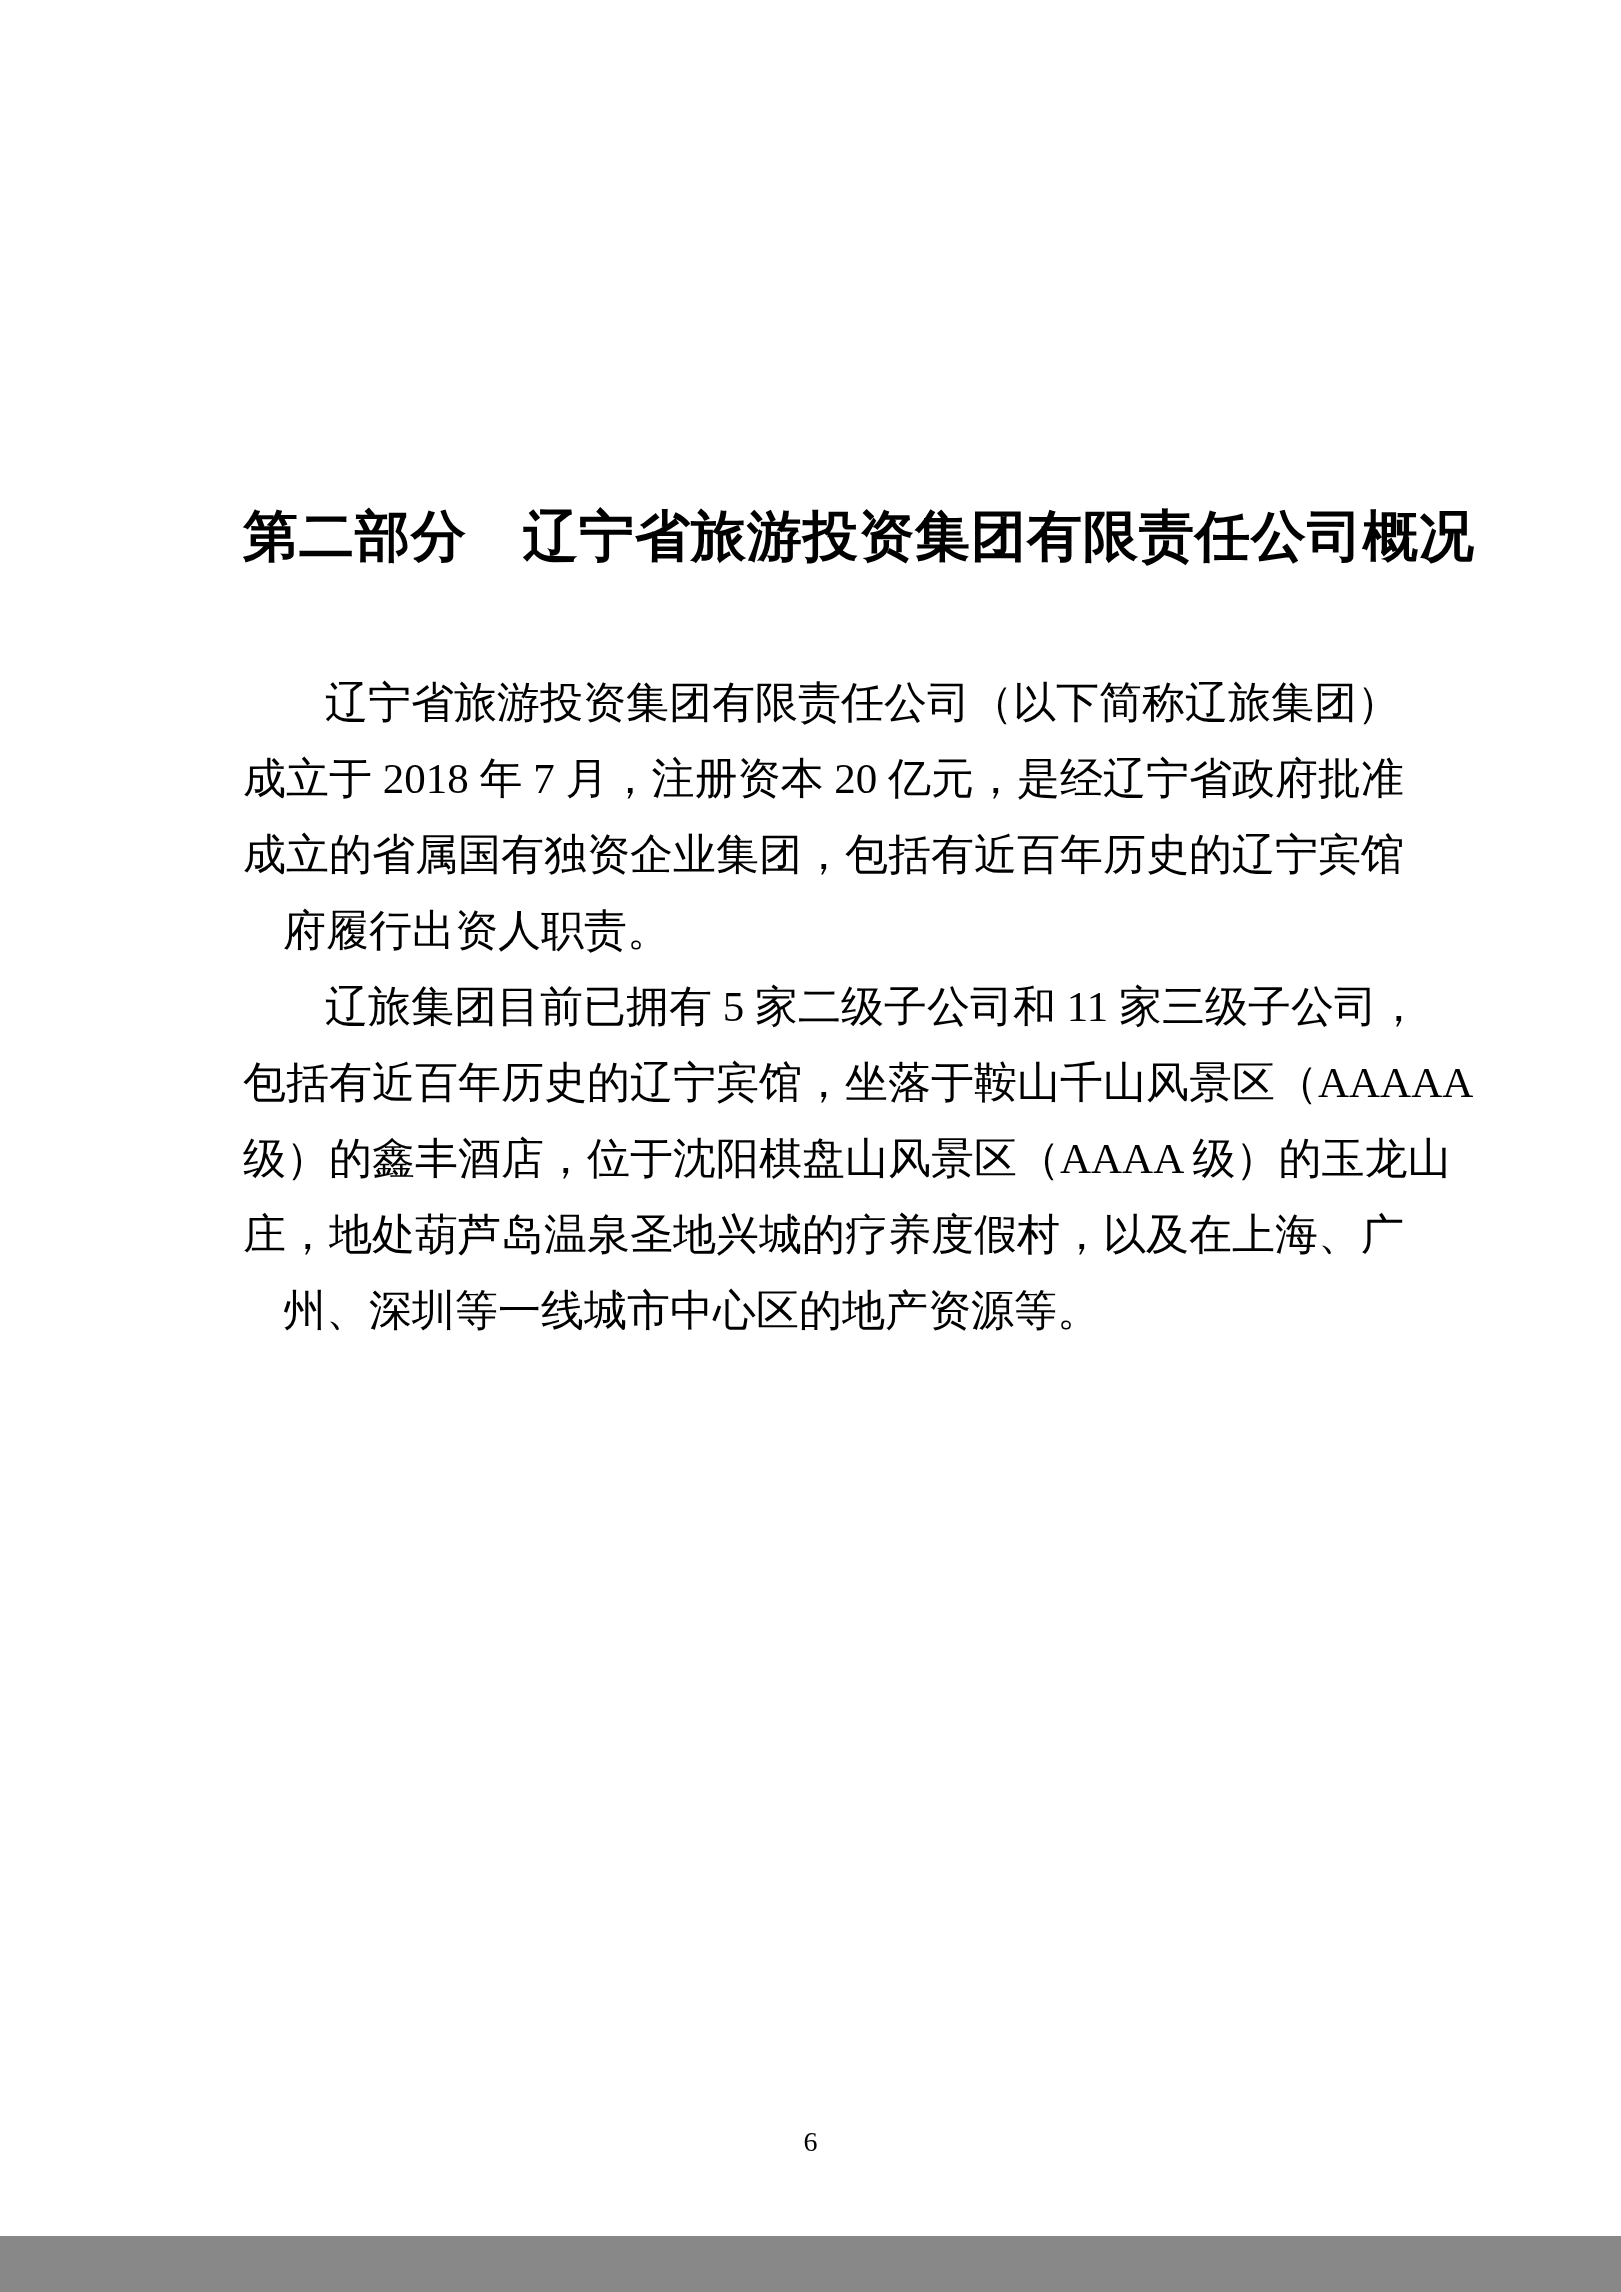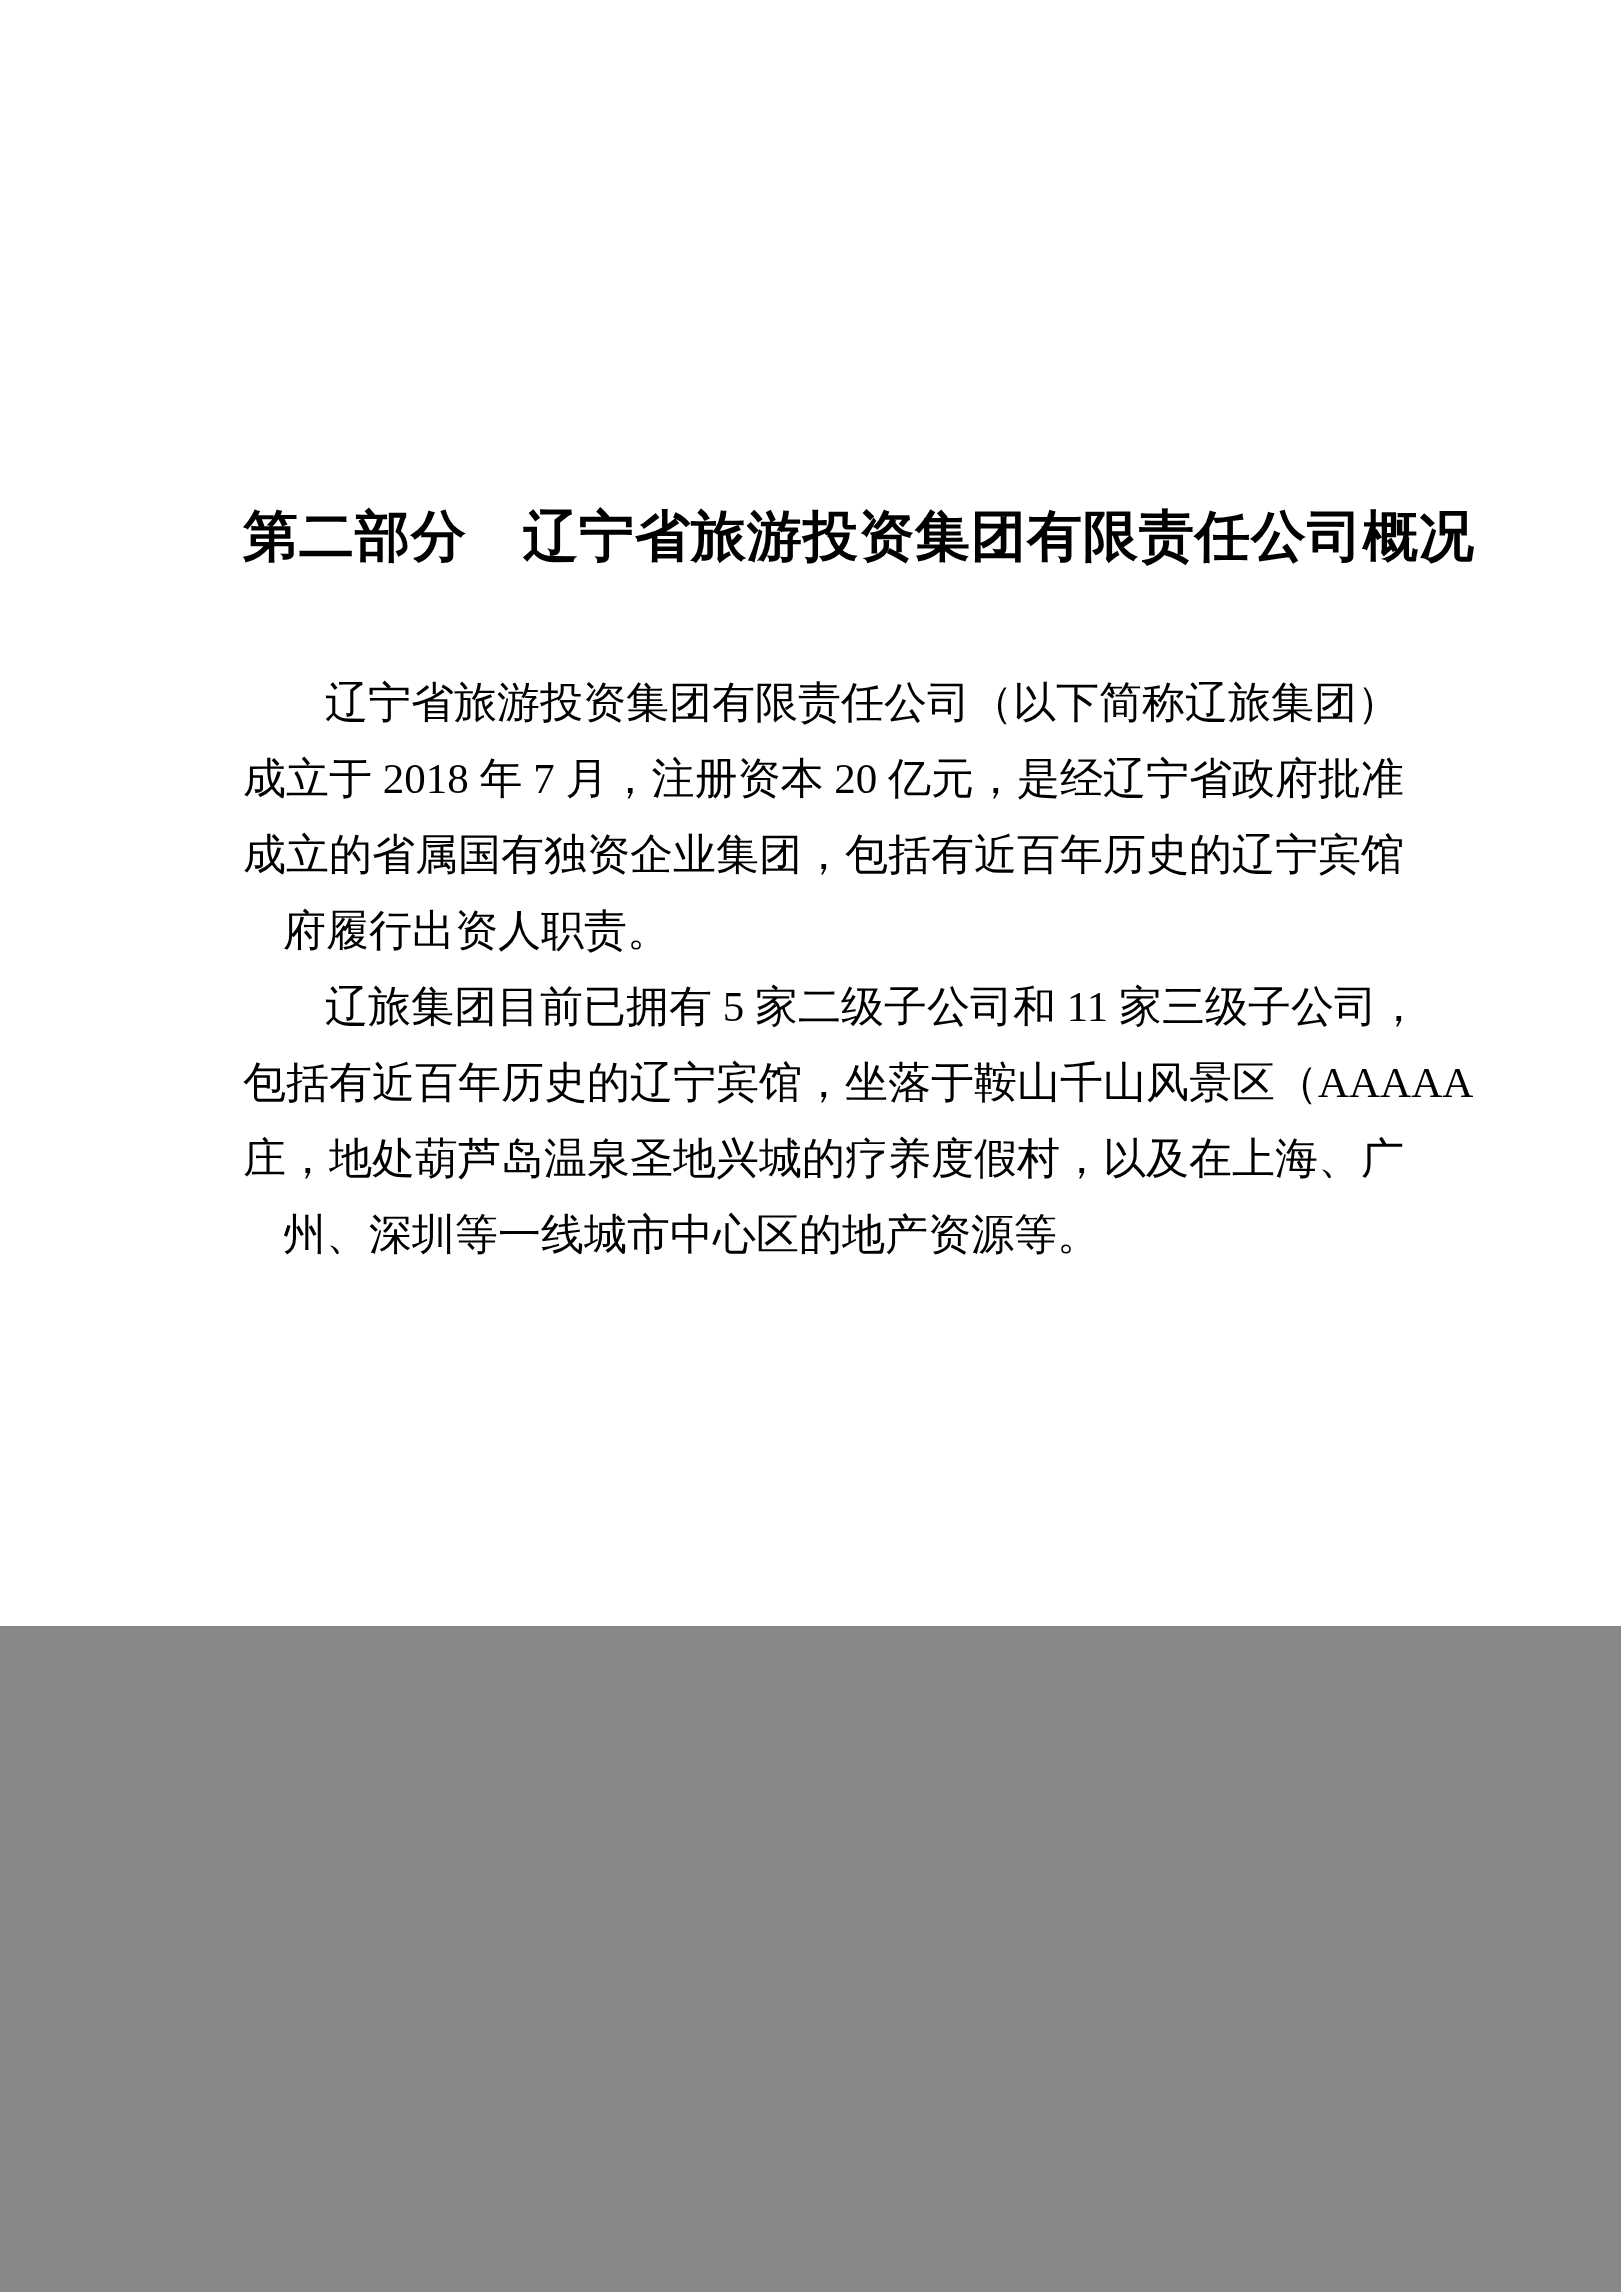--- a/index.html
+++ b/index.html
@@ -3,21 +3,21 @@
 <meta charset="utf-8">
 <style>
   html, body {
     margin: 0;
     padding: 0;
     background: #888;
   }
   .page {
     position: relative;
     width: 1621px;
-    height: 1626px;
+    height: 2236px;
     margin: 0 auto;
     background: #ffffff;
     color: #000000;
     font-family: "Liberation Serif", "DejaVu Serif", serif;
     overflow: hidden;
   }
   .doc-title {
     position: absolute;
     top: 504px;
     left: 243px;
@@ -73,20 +73,21 @@
     <div>
       <div class="line indent">辽宁省旅游投资集团有限责任公司（以下简称辽旅集团）</div>
       <div class="line">成立于 2018 年 7 月，注册资本 20 亿元，是经辽宁省政府批准</div>
       <div class="line">成立的省属国有独资企业集团，包括有近百年历史的辽宁宾馆</div>
       <div class="line para-end">府履行出资人职责。</div>
     </div>
 
     <div>
       <div class="line indent">辽旅集团目前已拥有 5 家二级子公司和 11 家三级子公司，</div>
       <div class="line">包括有近百年历史的辽宁宾馆，坐落于鞍山千山风景区（AAAAA</div>
+      <div class="line">级）的鑫丰酒店，位于沈阳棋盘山风景区（AAAA 级）的玉龙山</div>
       <div class="line">庄，地处葫芦岛温泉圣地兴城的疗养度假村，以及在上海、广</div>
       <div class="line para-end">州、深圳等一线城市中心区的地产资源等。</div>
     </div>
 
   </div>
 
   <div class="page-number">6</div>
 
 </div>
 

